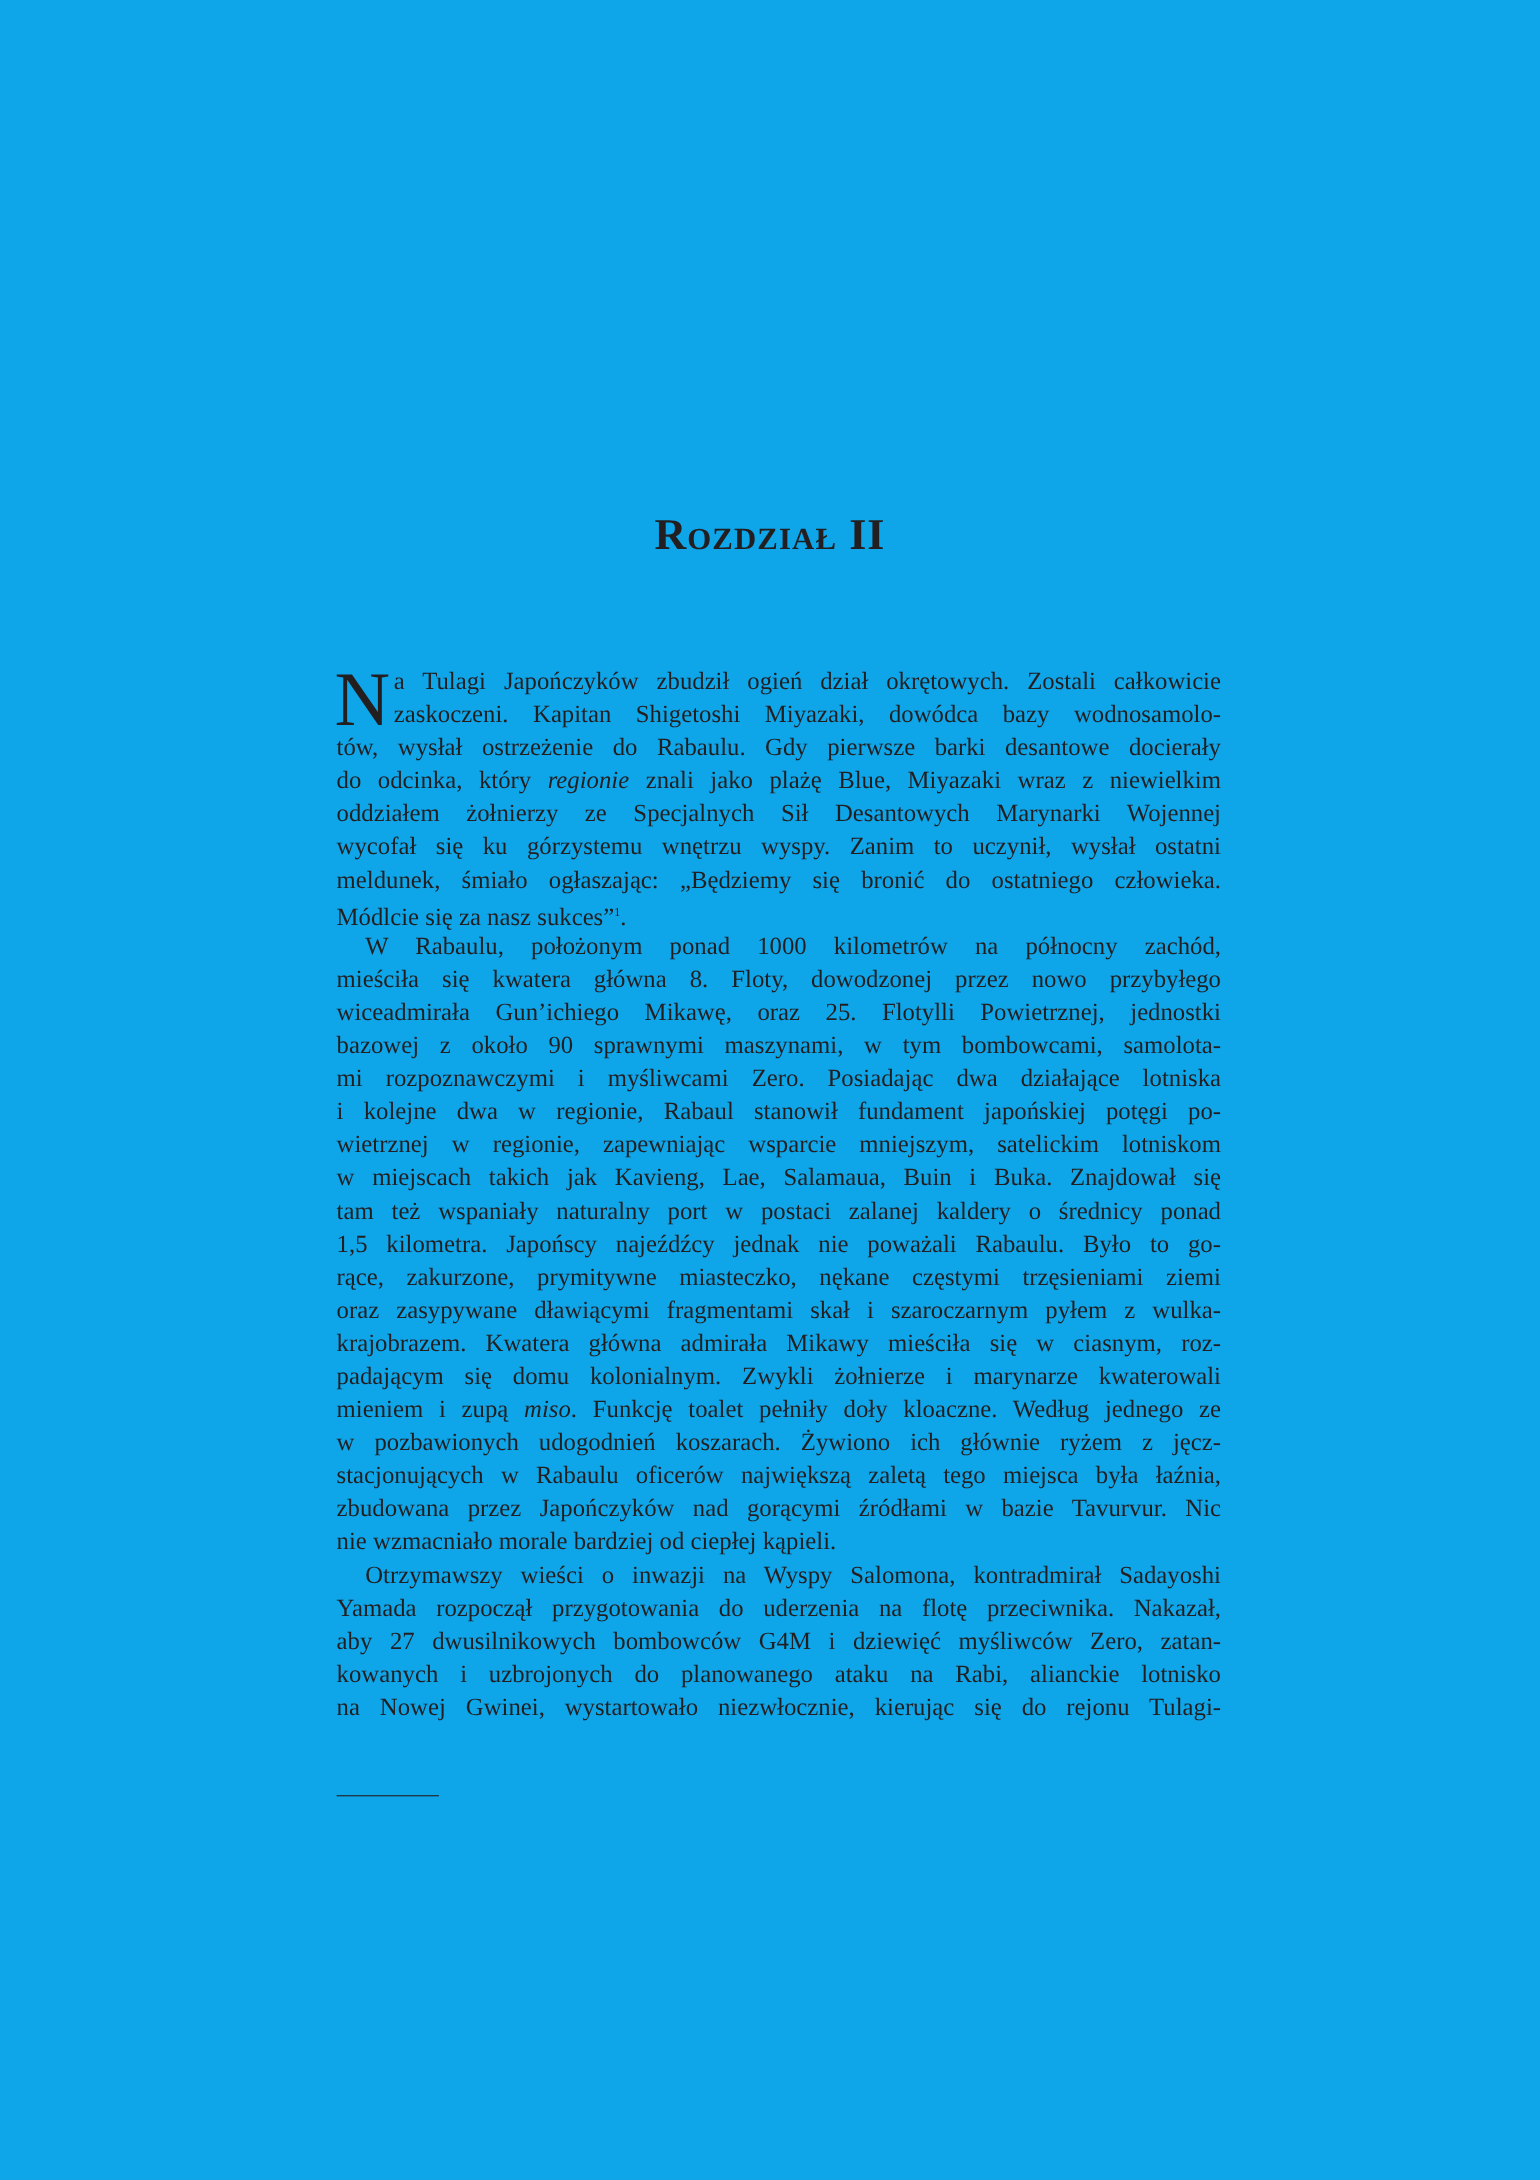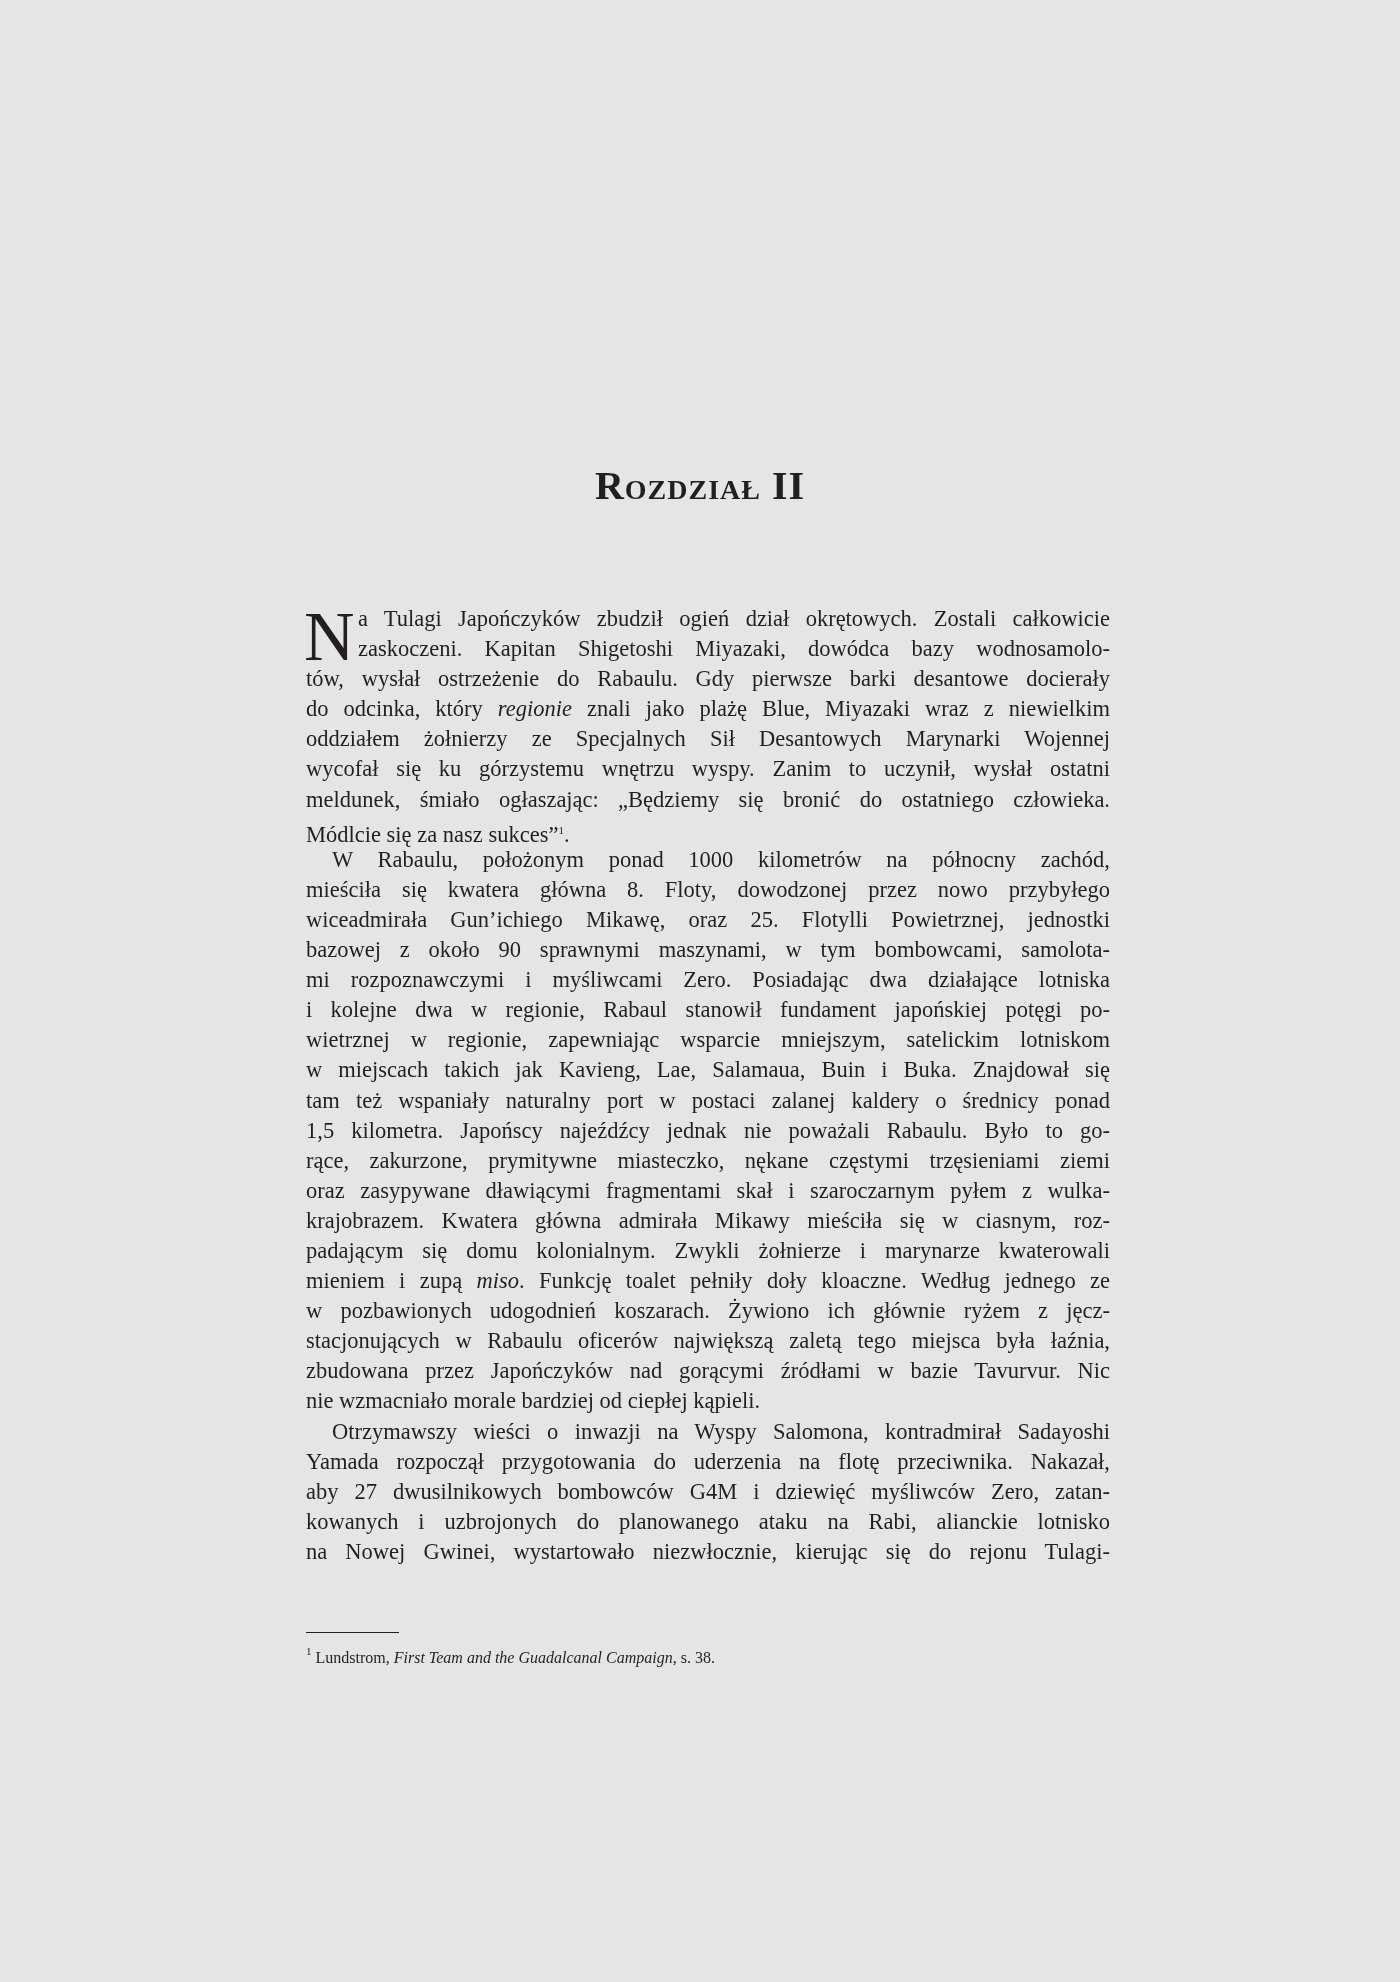--- a/index.html
+++ b/index.html
@@ -1,19 +1,19 @@
 <!DOCTYPE html>
 <html><head>
 <meta charset="utf-8">
 <style>
   html, body { margin: 0; padding: 0; background: #ffffff; }
   body { width: 1400px; height: 1982px; position: relative; overflow: hidden; }
   .page {
     position: absolute; left: 0; top: 0; width: 1400px; height: 1982px;
-    background: #e5e5e5; color: #231f20;
+    background: #0ea5e9; color: #231f20;
     font-family: "Liberation Serif", "DejaVu Serif", serif;
   }
   .chapter-title {
     position: absolute; left: 0; width: 1400px; top: 462px; text-align: center;
     font-size: 40px; font-weight: bold; font-variant: small-caps; letter-spacing: 1px;
     margin: 0; color: #231f20;
   }
   .body {
     position: absolute; left: 306px; top: 604px; width: 804px;
   }
@@ -76,17 +76,13 @@
       <span class="line"><span>zbudowana przez Japończyków nad gorącymi źródłami w bazie Tavurvur. Nic</span></span>
       <span class="line last"><span>nie wzmacniało morale bardziej od ciepłej kąpieli.</span></span>
       <span class="line indent"><span>Otrzymawszy wieści o inwazji na Wyspy Salomona, kontradmirał Sadayoshi</span></span>
       <span class="line"><span>Yamada rozpoczął przygotowania do uderzenia na flotę przeciwnika. Nakazał,</span></span>
       <span class="line"><span>aby 27 dwusilnikowych bombowców G4M i dziewięć myśliwców Zero, zatan-</span></span>
       <span class="line"><span>kowanych i uzbrojonych do planowanego ataku na Rabi, alianckie lotnisko</span></span>
       <span class="line"><span>na Nowej Gwinei, wystartowało niezwłocznie, kierując się do rejonu Tulagi-</span></span>
     </div>
 
   <div class="footnote-rule"></div>
-  <div class="footnote">
-    <sup>1</sup>
-    <span>Lundstrom, </span><i>First Team and the Guadalcanal Campaign</i><span>, s. 38.</span>
-  </div>
 </div>
 
 </body></html>

